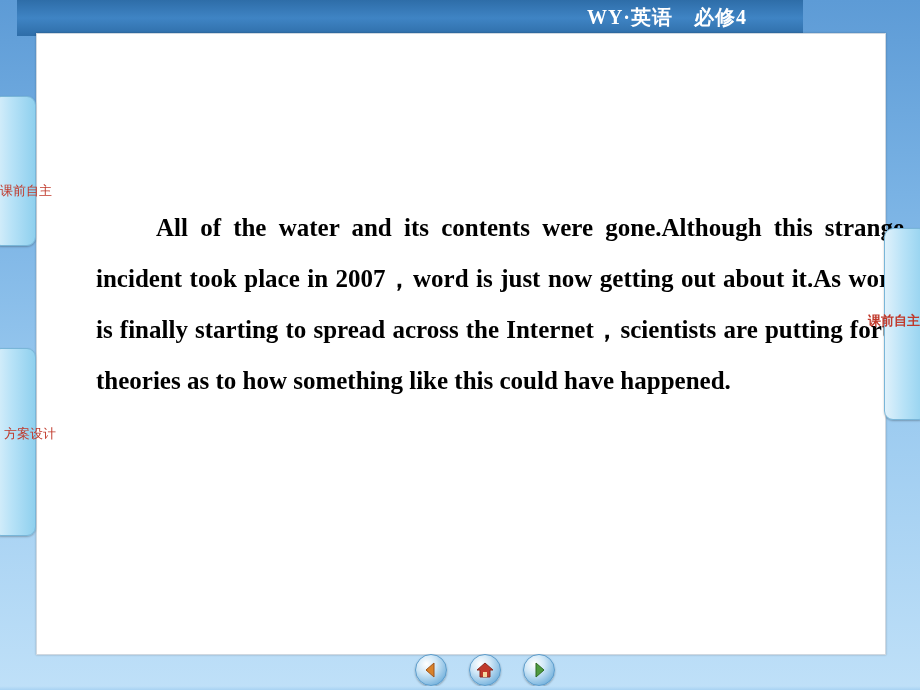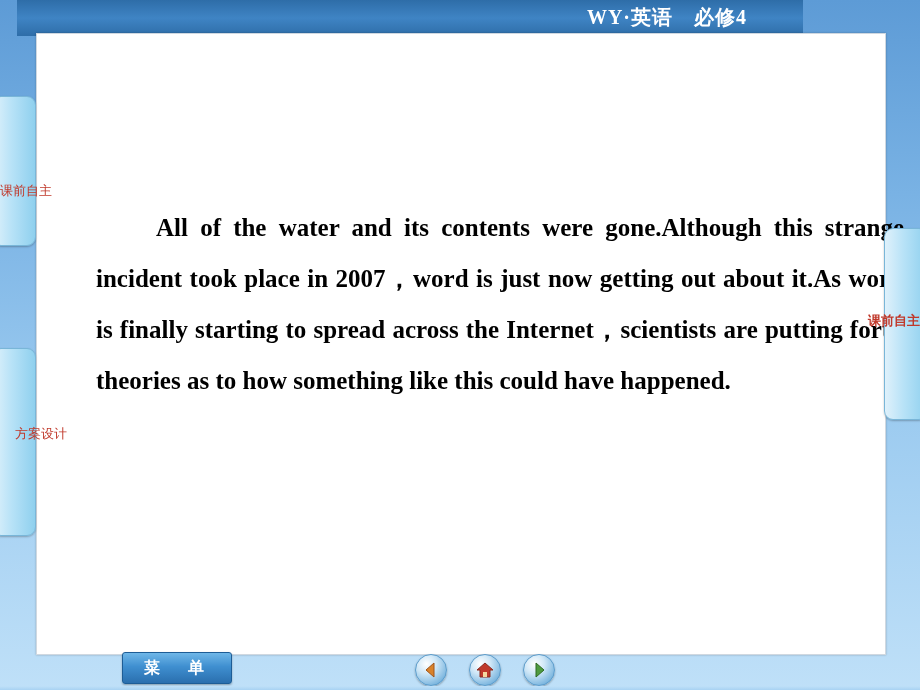--- a/index.html
+++ b/index.html
@@ -78,21 +78,21 @@
   .tab-left-2 { left: -8px; top: 348px; width: 42px; height: 186px; }
   .tab-right-1 { right: -8px; top: 228px; width: 42px; height: 190px; }
   .tab-label {
     position: absolute;
     color: #c0392b;
     font-size: 13px;
     font-family: "Liberation Sans", sans-serif;
     white-space: nowrap;
   }
   .label-muban { left: 0px; top: 182px; }
-  .label-fangan { left: 15px; top: 425px; }
+  .label-fangan { left: 4px; top: 425px; }
   .label-kqzz { right: 0px; top: 312px; color: #c0392b; font-weight: bold; }
   
   .menu-button {
     position: absolute;
     left: 122px;
     bottom: 6px;
     width: 108px;
     height: 30px;
     background: linear-gradient(to bottom, #6fb7e8 0%, #3f8fd0 45%, #2a6fae 100%);
     border: 1px solid #1d5d96;
@@ -153,21 +153,20 @@
 
   <div class="tab tab-left-1"></div>
   <div class="tab-label label-muban">课前自主</div>
 
   <div class="tab tab-left-2"></div>
   <div class="tab-label label-fangan">方案设计</div>
 
   <div class="tab tab-right-1"></div>
   <div class="tab-label label-kqzz">课前自主</div>
 
-  <div class="menu-button">菜　单</div>
 
   <div class="nav-icons">
     <div class="nav-icon nav-prev">
       <svg width="20" height="20" viewBox="0 0 20 20">
         <polygon points="13,3 5,10 13,17" fill="#d9822b" stroke="#a0551a" stroke-width="1"></polygon>
       </svg>
     </div>
     <div class="nav-icon nav-home">
       <svg width="20" height="20" viewBox="0 0 20 20">
         <polygon points="10,3 18,10 15,10 15,17 5,17 5,10 2,10" fill="#c0392b" stroke="#8a2a1e" stroke-width="1"></polygon>

